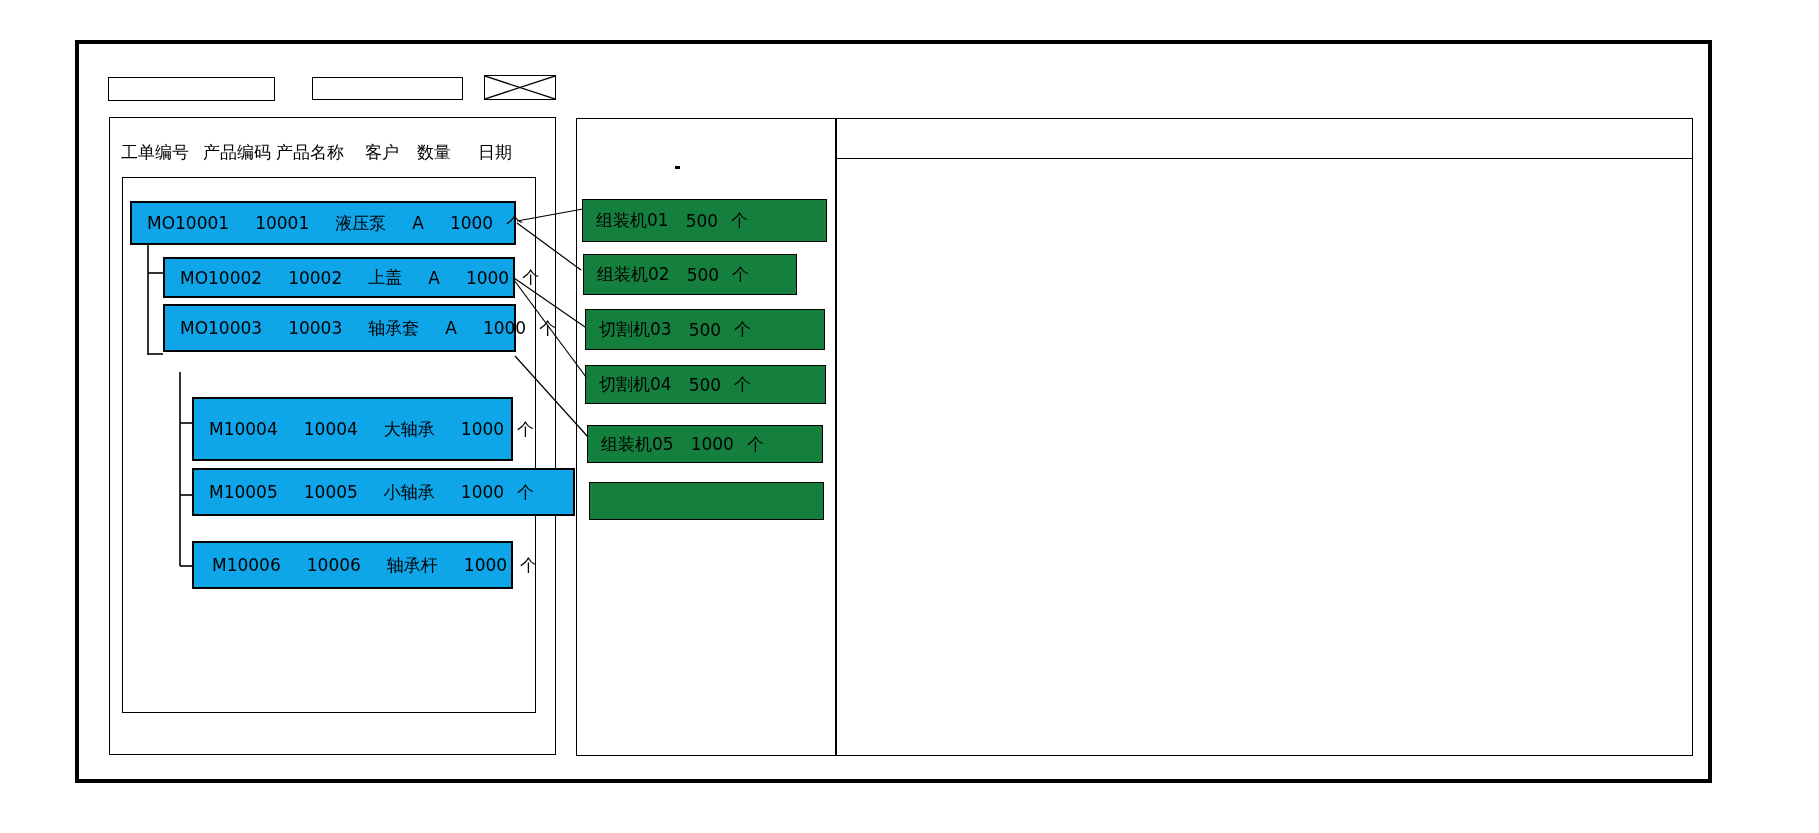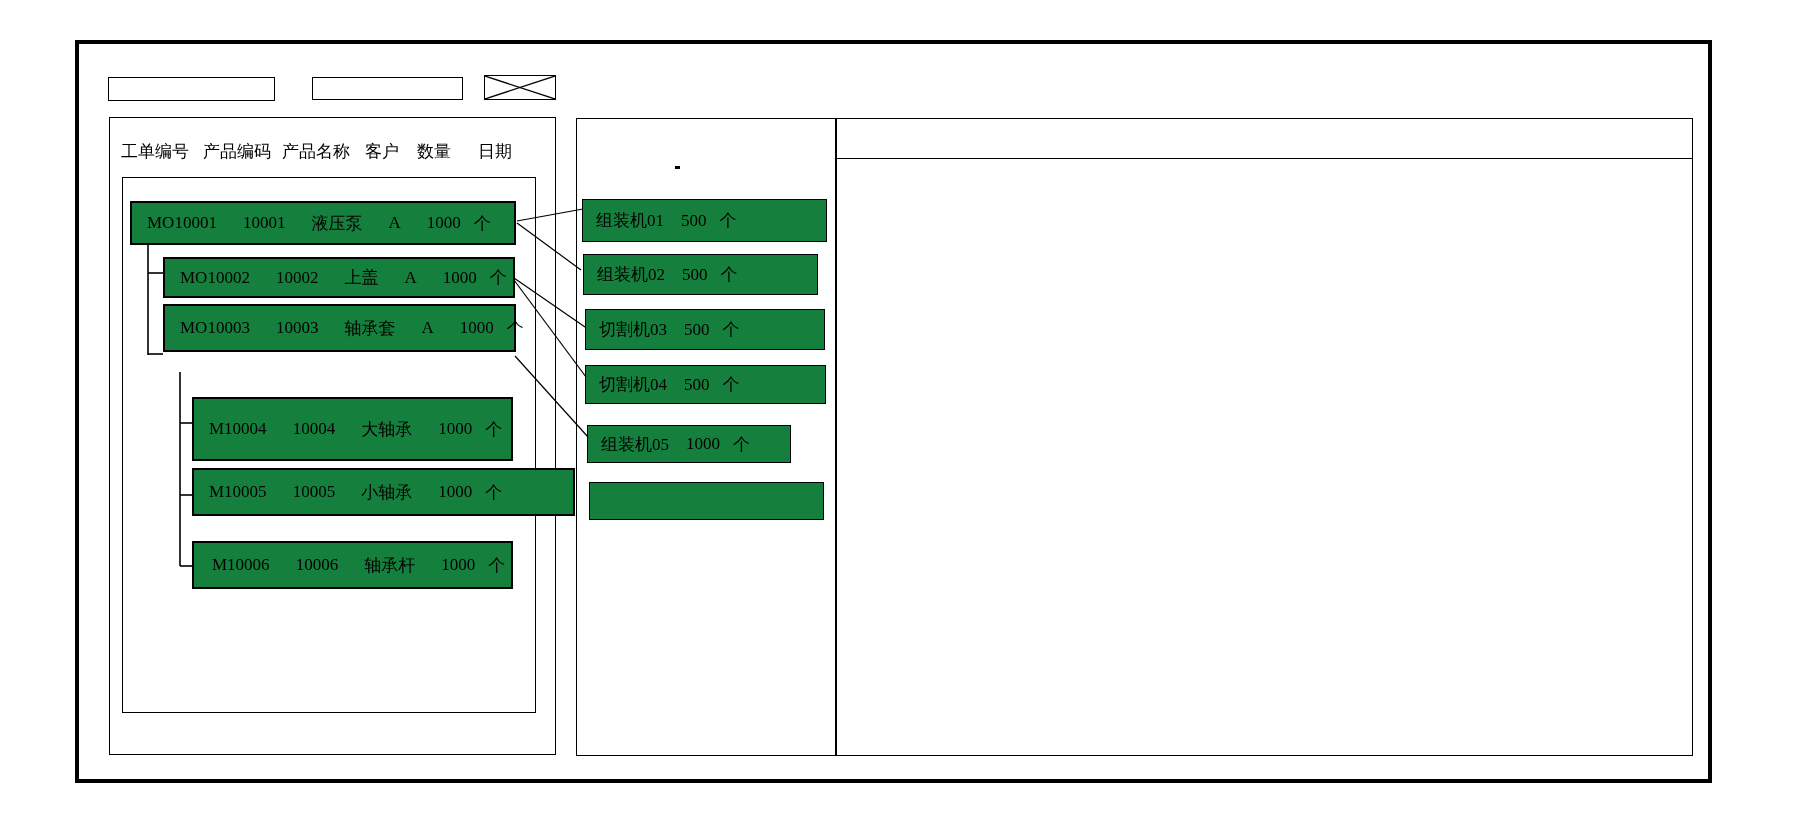--- a/index.html
+++ b/index.html
@@ -1,38 +1,38 @@
 <!DOCTYPE html>
 <html><head>
 <meta charset="utf-8">
 <style>
   html,body{margin:0;padding:0;background:#ffffff;}
   body{font-family:"DejaVu Sans","Liberation Sans",sans-serif;color:#000;}
-  #canvas{position:relative;width:1819px;height:833px;background:#fff;overflow:hidden;font-family:Liberation Serif, serif;}
+  #canvas{position:relative;width:1819px;height:833px;background:#fff;overflow:hidden;}
 
   .frame{position:absolute;left:75px;top:40px;width:1637px;height:743px;border:4px solid #000;background:#fff;}
 
   .abs{position:absolute;box-sizing:border-box;}
 
   
   .tb-input{border:1.6px solid #000;background:#fff;}
   .xbox{border:1.6px solid #000;background:#fff;}
   .xbox svg{display:block;width:100%;height:100%;}
 
   
   .panel{border:1.6px solid #000;background:#fff;}
 
   
   .col-label{position:absolute;top:141px;height:22px;font-size:17px;line-height:22px;white-space:pre;}
 
   
   .tree-box{border:1.6px solid #000;background:#fff;}
 
   
-  .order-card{border:2px solid #000;background:#15803d;display:flex;align-items:center;
+  .order-card{border:2px solid #000;background:#0ea5e9;display:flex;align-items:center;
               padding-left:15px;column-gap:26px;font-size:17px;white-space:pre;}
   .order-card .unit{margin-left:-13px;}
 
   
   .machine-card{border:1.6px solid #000;background:#15803d;display:flex;align-items:center;
                 padding-left:13px;column-gap:17px;font-size:17px;white-space:pre;}
   .machine-card .unit{margin-left:-4px;}
 
   
   .divider{position:absolute;left:0;top:39px;width:100%;border-top:1.6px solid #000;}
@@ -57,21 +57,21 @@
     <svg viewBox="0 0 72 25" preserveAspectRatio="none">
       <line x1="0" y1="0" x2="72" y2="25" stroke="#000" stroke-width="1.4"></line>
       <line x1="72" y1="0" x2="0" y2="25" stroke="#000" stroke-width="1.4"></line>
     </svg>
   </div>
 
   <div class="panel abs" style="left:109px;top:117px;width:447px;height:638px;"></div>
 
   <div class="col-label" style="left:121px;">工单编号</div>
   <div class="col-label" style="left:203px;text-align:right;">产品编码</div>
-  <div class="col-label" style="left:282px;">产品名称</div>
+  <div class="col-label" style="left:276px;">产品名称</div>
   <div class="col-label" style="left:365px;">客户</div>
   <div class="col-label" style="left:417px;">数量</div>
   <div class="col-label" style="left:478px;">日期</div>
 
   <div class="tree-box abs" style="left:122px;top:177px;width:414px;height:536px;"></div>
 
   <div class="order-card abs" style="left:130px;top:201px;width:386px;height:44px;">
     <span>MO10001</span>
     <span>10001</span>
     <span>液压泵</span>
@@ -124,39 +124,39 @@
 
   <div class="panel abs" style="left:576px;top:118px;width:260px;height:638px;"></div>
   <div class="dot-mark"></div>
 
   <div class="machine-card abs" style="left:582px;top:199px;width:245px;height:43px;">
     <span>组装机01</span>
     <span>500</span>
     <span class="unit">个</span>
   </div>
 
-  <div class="machine-card abs" style="left:583px;top:254px;width:235px;height:41px;">
+  <div class="machine-card abs" style="left:583px;top:254px;width:214px;height:41px;">
     <span>组装机02</span>
     <span>500</span>
     <span class="unit">个</span>
   </div>
 
   <div class="machine-card abs" style="left:585px;top:309px;width:240px;height:41px;">
     <span>切割机03</span>
     <span>500</span>
     <span class="unit">个</span>
   </div>
 
   <div class="machine-card abs" style="left:585px;top:365px;width:241px;height:39px;">
     <span>切割机04</span>
     <span>500</span>
     <span class="unit">个</span>
   </div>
 
-  <div class="machine-card abs" style="left:587px;top:425px;width:204px;height:38px;">
+  <div class="machine-card abs" style="left:587px;top:425px;width:236px;height:38px;">
     <span>组装机05</span>
     <span>1000</span>
     <span class="unit">个</span>
   </div>
 
   <div class="machine-card abs" style="left:589px;top:482px;width:235px;height:38px;">
     <span></span>
   </div>
 
   <div class="panel abs" style="left:836px;top:118px;width:857px;height:638px;">

